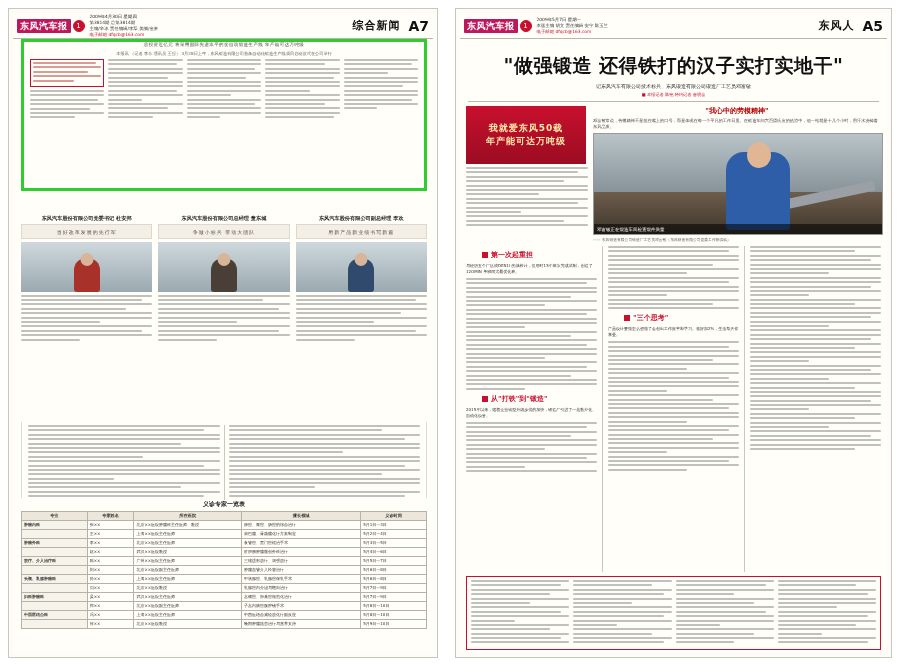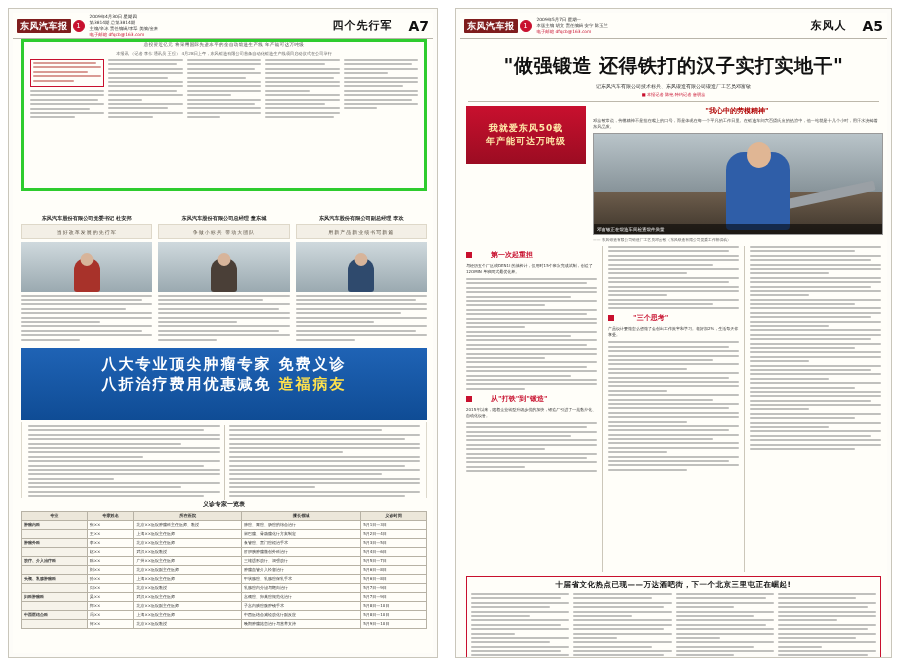--- a/index.html
+++ b/index.html
@@ -35,21 +35,21 @@
   .masthead {
     position: relative;
     height: 26px;
     border-bottom: 1px solid #b9b5aa;
     display: flex;
     align-items: center;
     padding: 0 4px;
     box-sizing: border-box;
   }
   .logo-box {
-    background: #7f1d1d;
+    background: #be185d;
     color: #fff;
     font-size: 9px;
     font-weight: bold;
     line-height: 10px;
     padding: 2px 3px;
     letter-spacing: .5px;
     border-radius: 1px;
     white-space: nowrap;
     text-align: right;
   }
@@ -78,21 +78,21 @@
     font-size: 11px;
     font-weight: bold;
     color: #111;
     letter-spacing: 1px;
     white-space: nowrap;
   }
   .mast-page {
     font-size: 14px;
     font-weight: bold;
     color: #111;
-    margin-left: 16px;
+    margin-left: 8px;
   }
 
   
   .green-frame {
     position: absolute;
     left: 8px; top: 26px;
     width: 406px; height: 152px;
     border: 3px solid #2ecc2e;
     box-sizing: border-box;
     background: #fffef9;
@@ -298,21 +298,21 @@
   .r-photo .blade {
     position: absolute; right: 6px; bottom: 30px; width: 130px; height: 10px;
     background: #9aa0a5; transform: rotate(-12deg); border-radius: 2px;
   }
   .r-photo .cap {
     position: absolute; left: 0; bottom: 0; right: 0;
     background: rgba(0,0,0,.55); color: #fff; font-size: 4.5px;
     padding: 1.5px 3px; line-height: 7px;
   }
   .r-sechead {
-    display: flex; align-items: center; gap: 19px; margin: 4px 0 3px 0;
+    display: flex; align-items: center; gap: 3px; margin: 4px 0 3px 16px;
   }
   .r-sechead .sq { width: 6px; height: 6px; background: #c8102e; }
   .r-sechead .txt { font-size: 7px; font-weight: bold; color: #c8102e; }
 
   .r-bottombox {
     border: 1px solid #c8102e;
     margin: 4px 6px 0 6px;
     padding: 3px 4px;
     box-sizing: border-box;
   }
@@ -333,21 +333,21 @@
 
       <div class="masthead">
         <div class="logo-box">东风汽车报</div>
         <div class="logo-circle">1</div>
         <div class="mast-meta">
           <div class="row1">2009年4月30日 星期四</div>
           <div>第3814期  总第3814期</div>
           <div>主编/辛冰  责任编辑/李翠  美编/金来</div>
           <div class="row-red">电子邮箱 dfqcb@163.com</div>
         </div>
-        <div class="mast-section">四个先行军</div>
+        <div class="mast-section">综合新闻</div>
         <div class="mast-page">A7</div>
       </div>
 
       <div class="green-frame">
         <div class="subhead-line">总投资近亿元  将采用国际先进水平的全自动锻造生产线  年产能可达万吨级</div>
         <div class="byline-line">本报讯 （记者 李伟 通讯员 王强）  4月28日上午，东风锻造有限公司首条自动化锻造生产线项目启动仪式在公司举行</div>
 
         <div class="cols" style="height:78px;">
           <div class="col">
             <div class="redbox">
@@ -498,27 +498,20 @@
               <div class="tline"></div>
             <div class="tline s60"></div>
               <div class="tline"></div>
               <div class="tline s92"></div>
             <div class="tline"></div>
               <div class="tline s45"></div>
           </div>
         </div>
       </div>
 
-      <div class="ad-blue">
-        <div class="l1">八大专业顶尖肿瘤专家   免费义诊</div>
-        <div class="l2">
-          <span>八折治疗费用优惠减免</span>
-          <span class="yellow">造福病友</span>
-        </div>
-      </div>
 
       <div class="ad-text">
         <div class="cols" style="padding:0;">
           <div class="col">
             <div class="tline"></div>
               <div class="tline s92"></div>
               <div class="tline"></div>
             <div class="tline"></div>
               <div class="tline s80"></div>
               <div class="tline"></div>
@@ -675,21 +668,21 @@
         <div class="mast-section">东风人</div>
         <div class="mast-page">A5</div>
       </div>
 
       <div class="r-headline">"做强锻造  还得铁打的汉子实打实地干"</div>
       <div class="r-sub">记东风汽车有限公司技术标兵、东风锻造有限公司锻造厂工艺员邓富敏</div>
       <div class="r-byline">■ 本报记者  陈艳  特约记者  唐明富</div>
       <div class="r-rule"></div>
 
       <div style="display:flex; gap:5px; padding:0 6px; box-sizing:border-box; height:136px;">
-        <div style="width:122px; display:flex; flex-direction:row;">
+        <div style="width:122px; display:flex; flex-direction:column;">
           <div class="r-redbanner">
             <span>我就爱东风50载</span>
             <span>年产能可达万吨级</span>
           </div>
           <div style="padding-top:3px;">
             <div class="tline"></div>
               <div class="tline s92"></div>
               <div class="tline"></div>
             <div class="tline s80"></div>
               <div class="tline"></div>
@@ -876,21 +869,20 @@
             <div class="tline s60"></div>
           <div class="tline"></div>
             <div class="tline s92"></div>
             <div class="tline"></div>
           <div class="tline"></div>
             <div class="tline s80"></div>
         </div>
       </div>
 
       <div class="r-bottombox">
-        <div class="bt">十届省文化热点已现——万达酒吧街，下一个北京三里屯正在崛起!</div>
         <div style="display:flex; gap:4px;">
           <div style="flex:1;">
             <div class="tline"></div>
               <div class="tline s92"></div>
               <div class="tline"></div>
             <div class="tline s80"></div>
               <div class="tline"></div>
               <div class="tline s60"></div>
             <div class="tline"></div>
               <div class="tline s92"></div>

